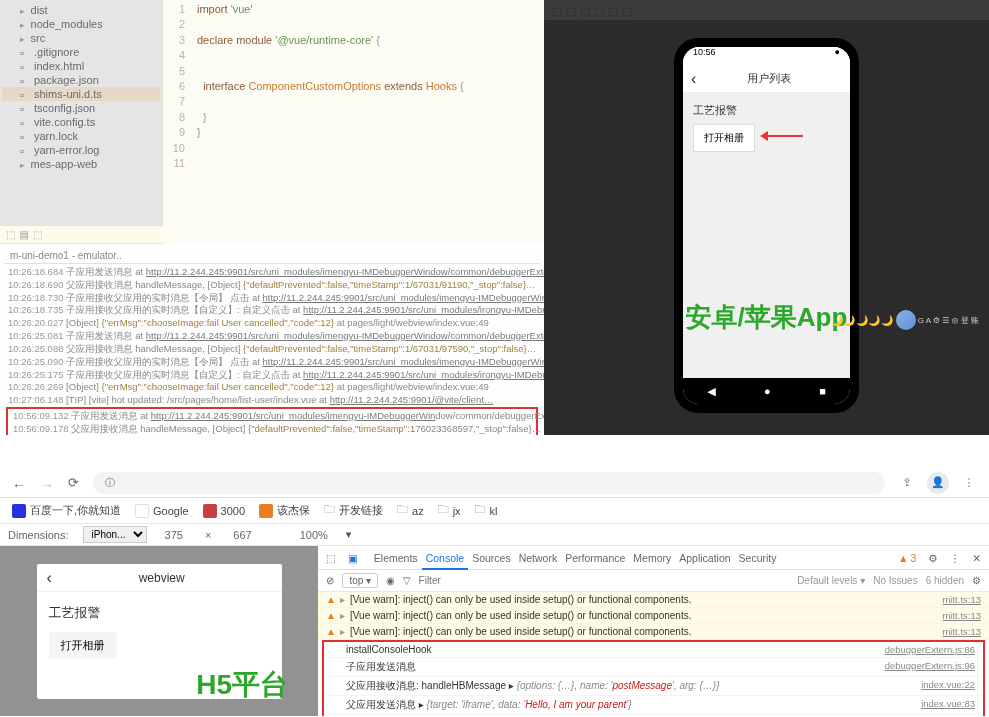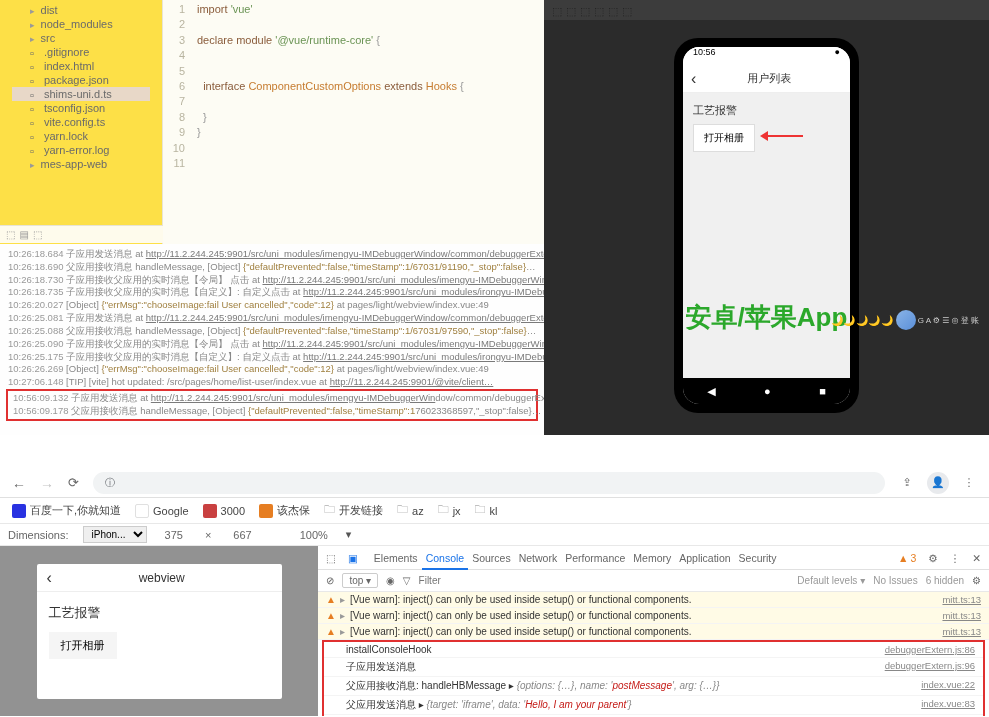--- a/index.html
+++ b/index.html
@@ -4,21 +4,21 @@
   <style>
     * { margin: 0; padding: 0; box-sizing: border-box; font-family: -apple-system, BlinkMacSystemFont, "Segoe UI", Helvetica, Arial, sans-serif; }
     body { background: #fff; font-size: 11px; }
     
     .container { width: 989px; height: 717px; position: relative; }
     
     
     .top-section { display: flex; height: 435px; }
     
     
-    .file-tree { width: 163px; background: #fde047; border-right: 1px solid #e8e4d4; padding: 3px 12px; font-size: 11px; color: #6a6a6a; }
+    .file-tree { width: 163px; background: #e5e5e5; border-right: 1px solid #e8e4d4; padding: 3px 2px; font-size: 11px; color: #6a6a6a; }
     .tree-item { padding: 1px 4px 1px 18px; display: flex; align-items: center; gap: 4px; cursor: pointer; }
     .tree-item.selected { background: #e8d8c8; }
     .tree-item .folder-icon::before { content: '▸'; color: #999; font-size: 9px; margin-right: 2px; }
     .tree-item .file-icon { width: 10px; height: 10px; display: inline-block; }
     
     
     .code-editor { flex: 1; background: #fdfcf4; font-family: Consolas, Monaco, monospace; font-size: 11px; padding: 2px 0; color: #999; overflow: hidden; }
     .code-line { display: flex; white-space: pre; padding: 0 4px; line-height: 1.4; }
     .line-num { width: 30px; text-align: right; padding-right: 12px; color: #b8b4a0; user-select: none; }
     .kw { color: #8a5c3b; }
@@ -190,20 +190,21 @@
       </div>
   </div>
 
   <div class="ide-toolbar">
     <span>⬚</span>
     <span>▤</span>
     <span>⬚</span>
   </div>
 
   <div class="terminal">
+    <div class="term-header">m-uni-demo1 - emulator..</div>
     <div id="term-lines">
         <div class="term-line"><span class="ts">10:26:18.684</span> 子应用发送消息 at <span class="url">http://11.2.244.245:9901/src/uni_modules/imengyu-IMDebuggerWindow/common/debuggerExtern…</span></div>
         <div class="term-line"><span class="ts">10:26:18.690</span> 父应用接收消息  handleMessage,  [Object] <span class="attr">{"defaultPrevented":false,"timeStamp":1/67031/91190,"_stop":false}</span>…</div>
         <div class="term-line"><span class="ts">10:26:18.730</span> 子应用接收父应用的实时消息【令局】 点击 at <span class="url">http://11.2.244.245:9901/src/uni_modules/imengyu-IMDebuggerWindow…</span></div>
         <div class="term-line"><span class="ts">10:26:18.735</span> 子应用接收父应用的实时消息【自定义】: 自定义点击 at <span class="url">http://11.2.244.245:9901/src/uni_modules/irongyu-IMDebugge…</span></div>
         <div class="term-line"><span class="ts">10:26:20.027</span> [Object]  <span class="attr">{"errMsg":"chooseImage:fail User cancelled","code":12}</span>  at pages/light/webview/index.vue:49</div>
         <div class="term-line"><span class="ts">10:26:25.081</span> 子应用发送消息 at <span class="url">http://11.2.244.245:9901/src/uni_modules/imengyu-IMDebuggerWindow/common/debuggerExtern…</span></div>
         <div class="term-line"><span class="ts">10:26:25.088</span> 父应用接收消息  handleMessage,  [Object] <span class="attr">{"defaultPrevented":false,"timeStamp":1/67031/97590,"_stop":false}</span>…</div>
         <div class="term-line"><span class="ts">10:26:25.090</span> 子应用接收父应用的实时消息【令局】 点击 at <span class="url">http://11.2.244.245:9901/src/uni_modules/imengyu-IMDebuggerWindow…</span></div>
         <div class="term-line"><span class="ts">10:26:25.175</span> 子应用接收父应用的实时消息【自定义】: 自定义点击 at <span class="url">http://11.2.244.245:9901/src/uni_modules/irongyu-IMDebugge…</span></div>
@@ -321,20 +322,21 @@
         <div class="preview-phone">
           <div class="preview-header">
             <span class="preview-back">‹</span>
             <span class="preview-title">webview</span>
           </div>
           <div class="preview-body">
             <div class="preview-label">工艺报警</div>
             <div class="preview-btn">打开相册</div>
           </div>
         </div>
+        <div class="h5-label">H5平台</div>
       </div>
 
       <div class="devtools-pane">
         <div class="devtools-tabs">
           <span>⬚</span>
           <span style="color:#1a73e8">▣</span>
           <span id="dtabs"><span class="tab">Elements</span><span class="tab active">Console</span><span class="tab">Sources</span><span class="tab">Network</span><span class="tab">Performance</span><span class="tab">Memory</span><span class="tab">Application</span><span class="tab">Security</span></span>
           <span class="spacer"></span>
           <span class="warn">▲<span>3</span></span>
           <span class="gear">⚙</span>

